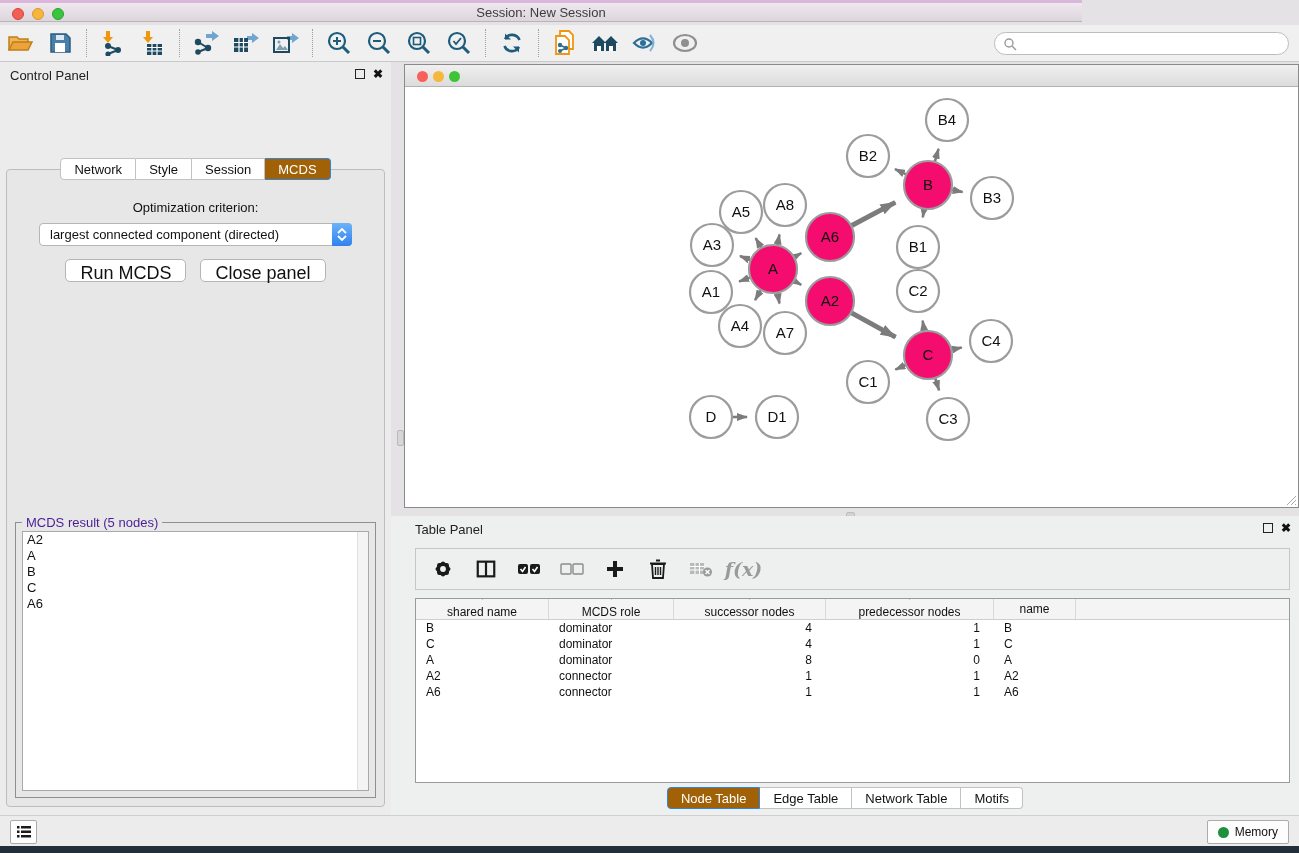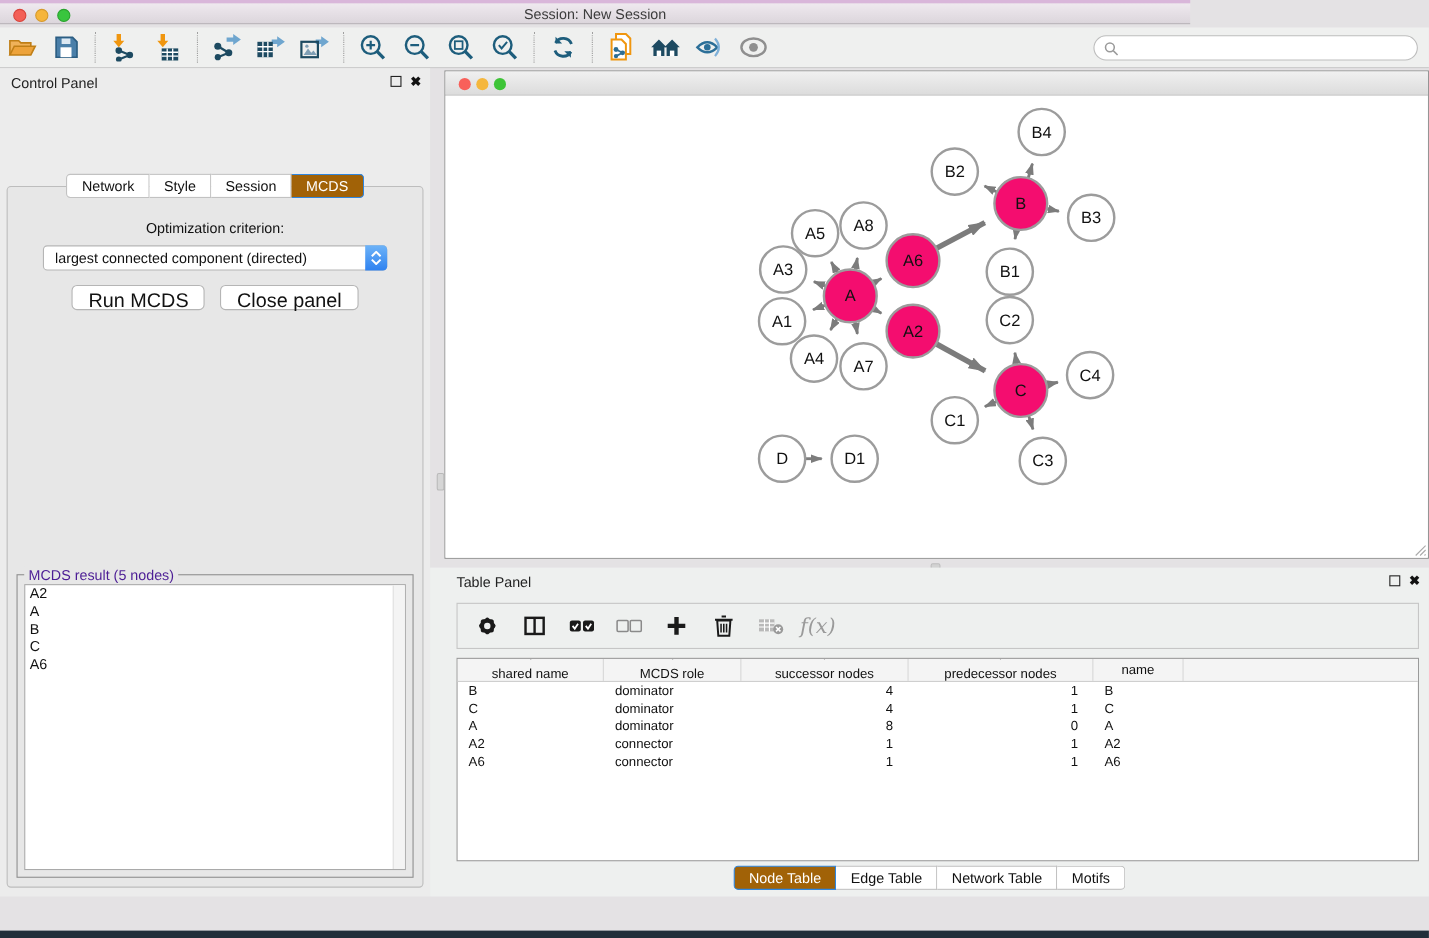--- a/index.html
+++ b/index.html
@@ -63,21 +63,21 @@
   .ntl.red { left:12px; background:#f8605a; } .ntl.yellow { left:28px; background:#f5b73d; } .ntl.green { left:44px; background:#3ec437; }
   .net-canvas { position:absolute; left:0; top:22px; right:0; bottom:0; background:#fff; }
   .net-grip { position:absolute; right:1px; bottom:1px; }
   .split-grip-v { position:absolute; left:397px; top:430px; width:7px; height:16px; background:#d6d6d6; border:1px solid #b9b9b9; border-radius:2px; }
   .split-grip-h { position:absolute; left:846px; top:512px; width:9px; height:6px; background:#d2d2d2; border:1px solid #bdbdbd; border-radius:2px; }
 
   
   .table-panel { position:absolute; left:391px; top:516px; width:908px; height:299px; background:#eef0ef; }
   .tp-toolbar { position:absolute; left:24px; right:9px; top:32px; height:42px; background:#eef0ef;
     border:1px solid #c6c6c6; display:flex; align-items:center; padding-left:12px; gap:14px; }
-  .tp-ico { width:29px; height:26px; display:flex; align-items:center; justify-content:center; }
+  .tp-ico { width:29px; height:26px; display:flex; align-items:center; justify-content:center;font-weight:bold; }
   .fx-label { font-family:"DejaVu Serif", serif; font-style:italic; font-size:19px; color:#9a9a9a; }
   .tp-table { position:absolute; left:24px; right:9px; top:82px; bottom:32px; background:#fff; border:1px solid #9a9a9a; overflow:hidden; }
   .thead { display:flex; height:21px; background:#f4f4f4; border-bottom:1px solid #cfcfcf; }
   .th { display:flex; align-items:center; justify-content:center; gap:5px; font-size:12px; color:#111;
     border-right:1px solid #d8d8d8; height:100%;flex-direction:column; }
   .trow { display:flex; height:16px; align-items:center; }
   .td { font-size:12px; color:#111; height:100%; line-height:16px; white-space:nowrap; overflow:hidden; }
   .td.l { text-align:left; padding-left:10px; } .td.r { text-align:right; padding-right:14px; }
   .tp-tabs { bottom:6px; }
 
@@ -545,14 +545,30 @@
         </div>
     </div>
     <div class="seg-bar tp-tabs" style="position:absolute;left:0;right:0;">
         <div class="seg active">Node Table</div>
         <div class="seg">Edge Table</div>
         <div class="seg">Network Table</div>
         <div class="seg">Motifs</div>
       </div>
   </div>
 
+  <div class="statusbar">
+    <div class="list-btn">
+      <svg width="16" height="14" viewBox="0 0 16 14">
+        <rect x="1" y="1" width="2.5" height="2.5" fill="#1a1a1a"></rect>
+          <rect x="5" y="1" width="10" height="2.5" fill="#1a1a1a"></rect>
+        <rect x="1" y="5.5" width="2.5" height="2.5" fill="#1a1a1a"></rect>
+          <rect x="5" y="5.5" width="10" height="2.5" fill="#1a1a1a"></rect>
+        <rect x="1" y="10" width="2.5" height="2.5" fill="#1a1a1a"></rect>
+          <rect x="5" y="10" width="10" height="2.5" fill="#1a1a1a"></rect>
+      </svg>
+    </div>
+    <div class="memory-btn">
+      <span class="mem-dot"></span>
+      <span>Memory</span>
+    </div>
+  </div>
   <div class="desktop-strip"></div>
 </div>
 
 </body></html>

